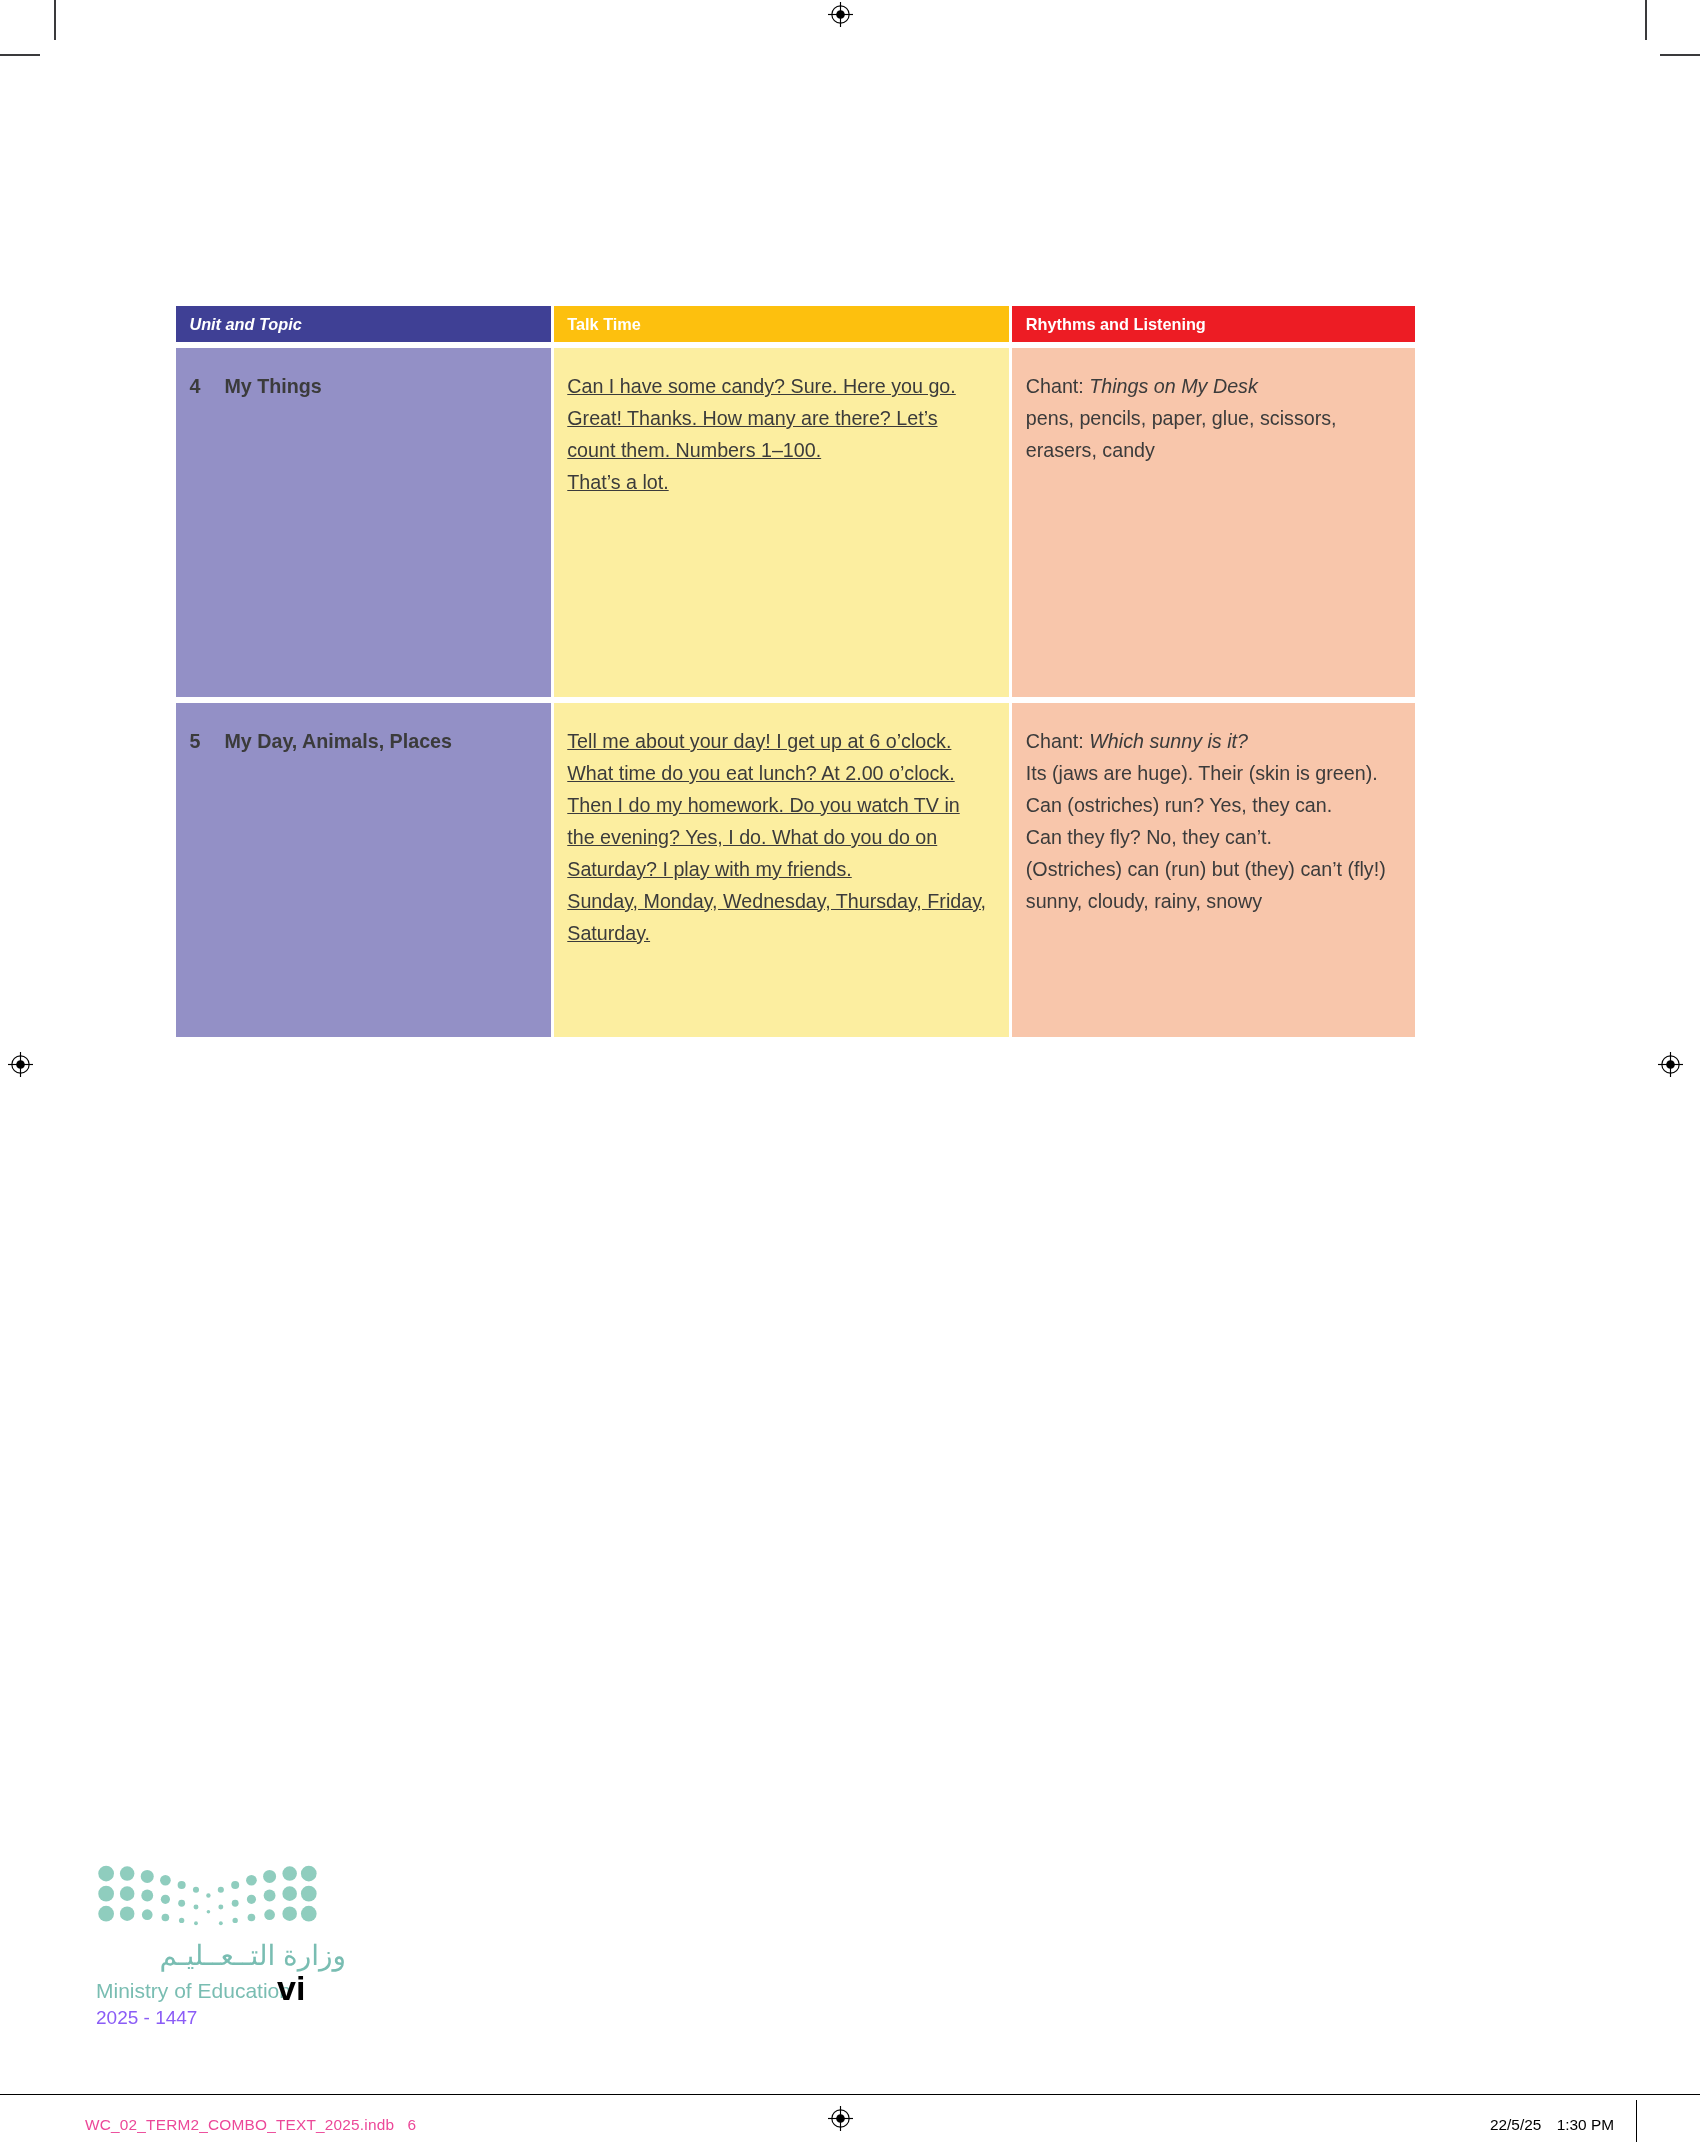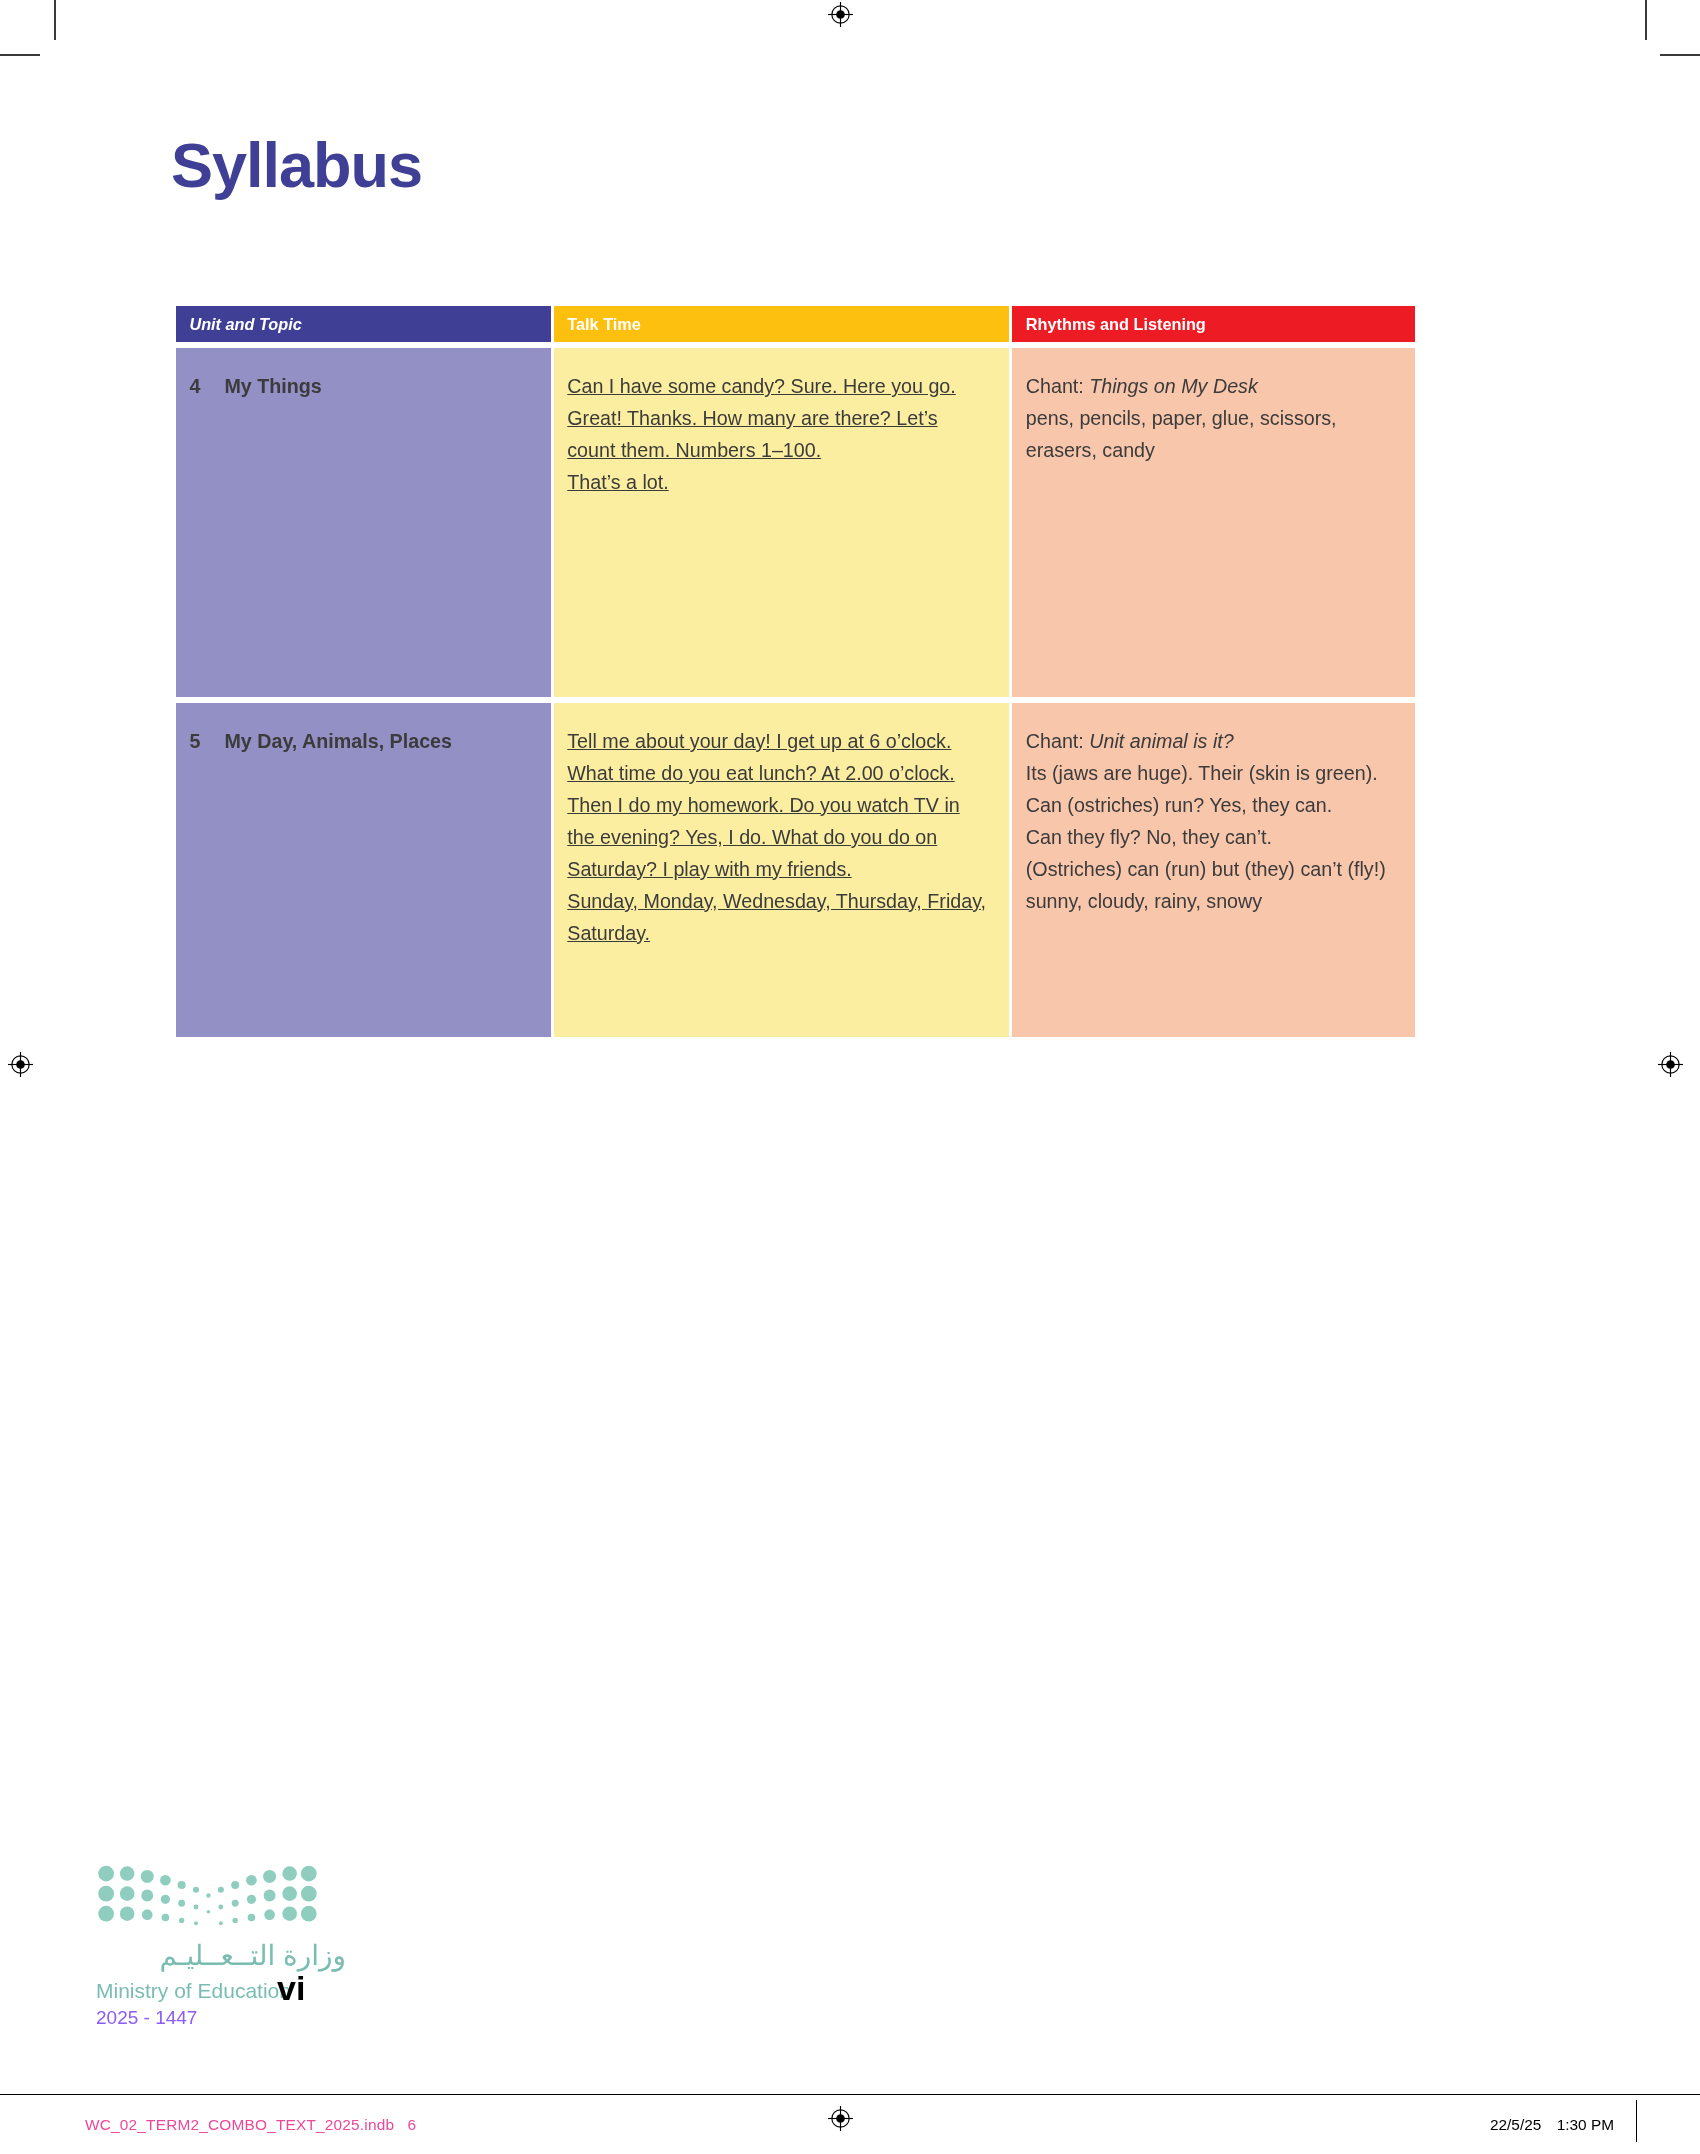--- a/index.html
+++ b/index.html
@@ -208,21 +208,20 @@
   </div>
   <div class="reg" style="left:1658px; top:1052px;">
     <svg width="25" height="25" viewBox="0 0 26 26">
       <circle cx="13" cy="13" r="9" fill="none" stroke="#000" stroke-width="1.2"></circle>
       <circle cx="13" cy="13" r="4.5" fill="#000"></circle>
       <line x1="13" y1="0" x2="13" y2="26" stroke="#000" stroke-width="1.2"></line>
       <line x1="0" y1="13" x2="26" y2="13" stroke="#000" stroke-width="1.2"></line>
     </svg>
   </div>
 
-  <div class="page-title">Syllabus</div>
 
   <table class="syllabus-table">
     <colgroup>
       <col class="c-unit">
         <col class="c-talk">
         <col class="c-rhy">
     </colgroup>
     <thead>
       <tr>
         <th class="th-unit">Unit and Topic</th>
@@ -244,21 +243,21 @@
         </td>
       </tr>
       <tr class="row2">
         <td class="td-unit">
           <span class="unit-num">5</span><span>My Day, Animals, Places</span>
         </td>
         <td class="td-talk">
           <span class="multiline">Tell me about your day! I get up at 6 o’clock. What time do you eat lunch? At 2.00 o’clock. Then I do my homework. Do you watch TV in the evening? Yes, I do. What do you do on Saturday? I play with my friends.<br>Sunday, Monday, Wednesday, Thursday, Friday, Saturday.</span>
         </td>
         <td class="td-rhy">
-          <span>Chant: </span><span class="chant-title">Unit animal is it?</span><br>
+          <span>Chant: </span><span class="chant-title">Which sunny is it?</span><br>
           <span class="multiline">Its (jaws are huge). Their (skin is green).<br>Can (ostriches) run? Yes, they can.<br>Can they fly? No, they can’t.<br>(Ostriches) can (run) but (they) can’t (fly!)<br>sunny, cloudy, rainy, snowy</span>
         </td>
       </tr>
     </tbody>
   </table>
 
   <div class="logo-block">
     <svg class="logo-dots" viewBox="0 0 230 68">
       <g fill="#8fcdbe">
         <circle cx="10" cy="10" r="8.2"></circle>

